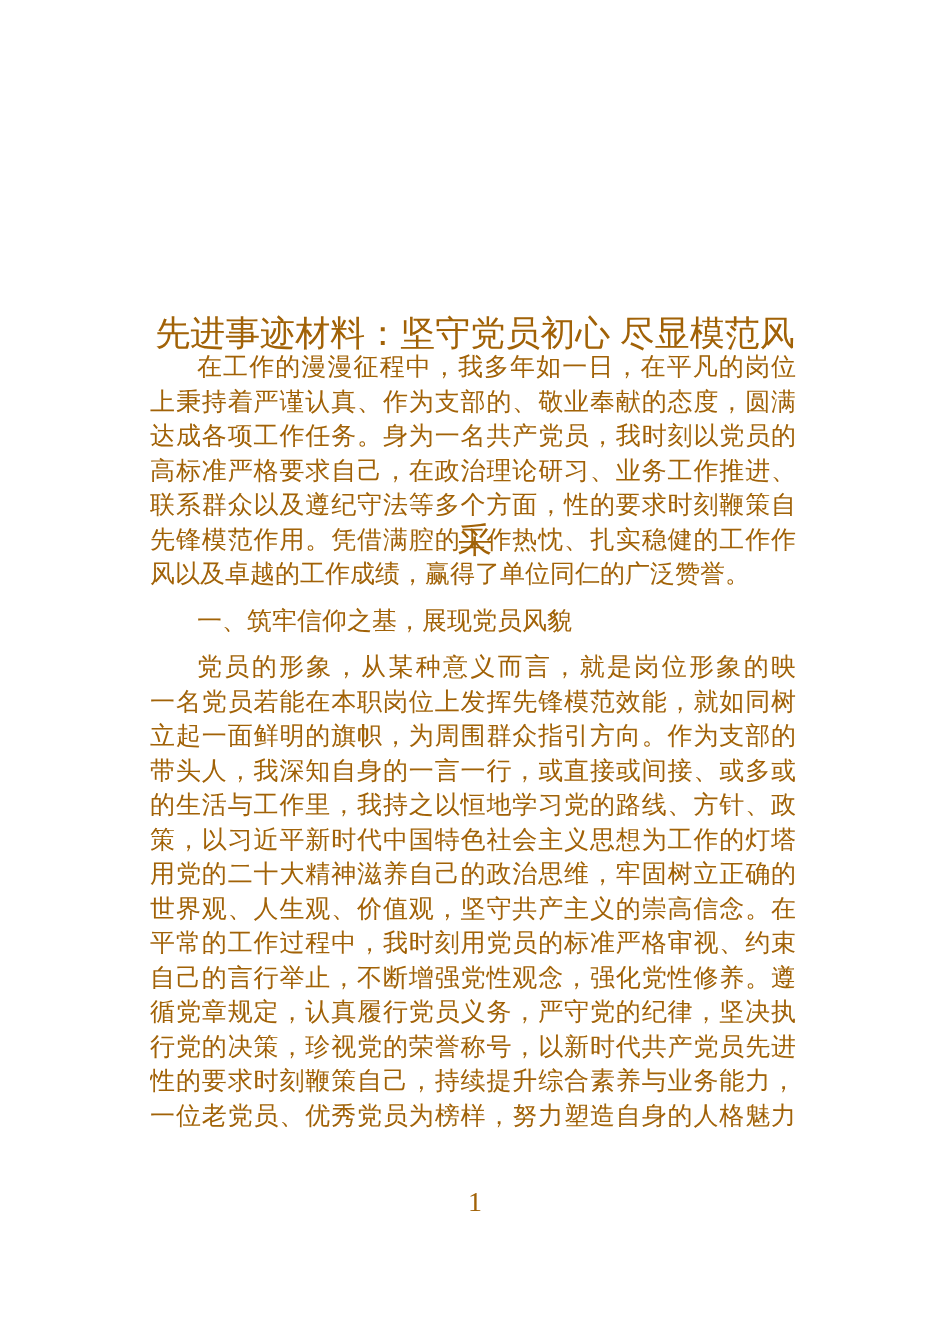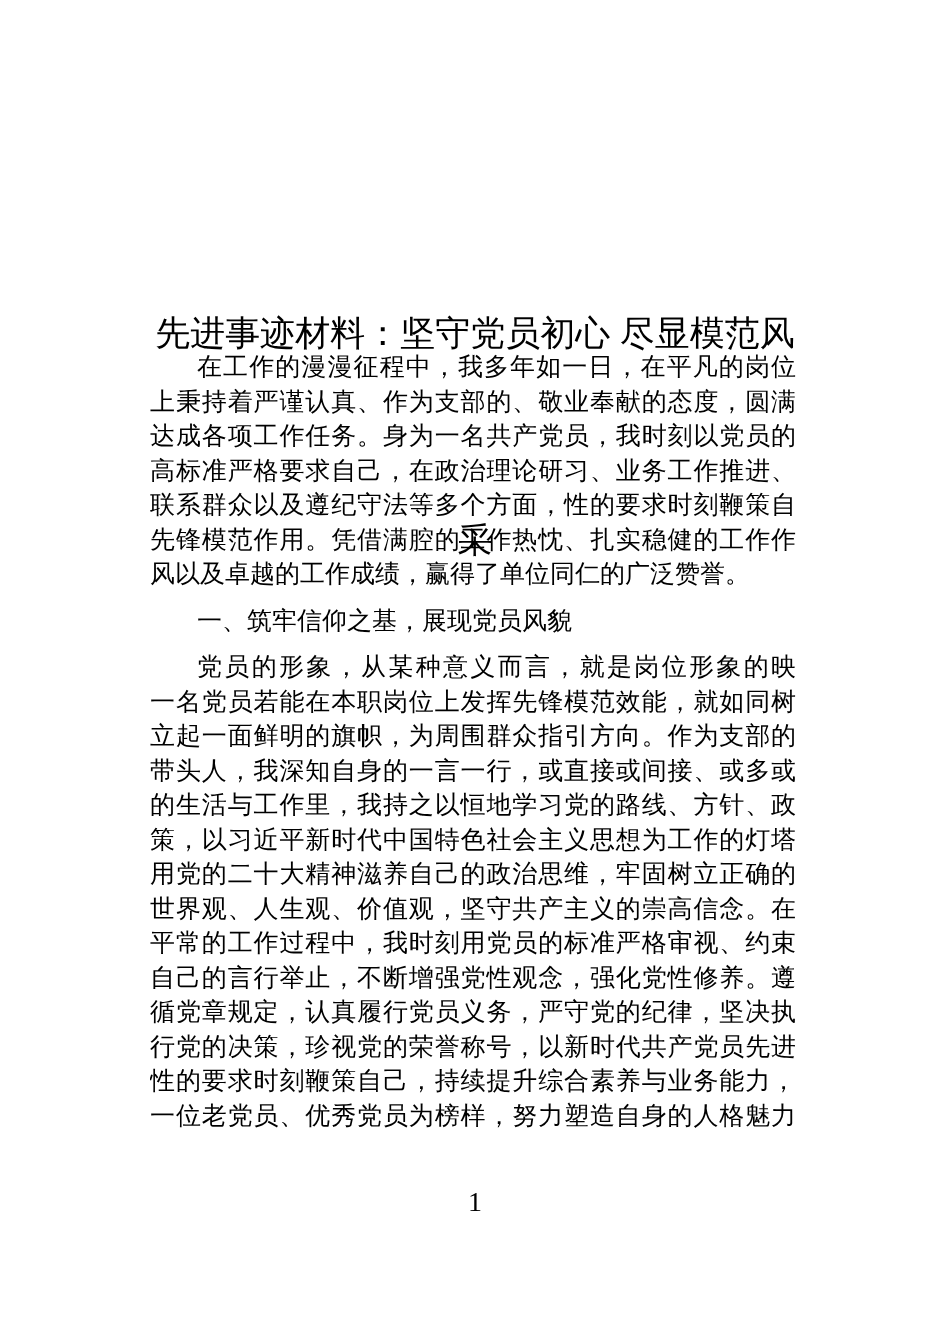--- a/index.html
+++ b/index.html
@@ -5,21 +5,21 @@
   html, body {
     margin: 0;
     padding: 0;
     background: #ffffff;
   }
   .page {
     position: relative;
     width: 950px;
     height: 1344px;
     background: #ffffff;
-    color: #000000;
+    color: #a16207;
     font-family: "Liberation Sans", sans-serif;
     overflow: hidden;
   }
   .doc-title {
     position: absolute;
     top: 160px;
     left: 0;
     right: 0;
     margin: 0;
     font-size: 35px;

